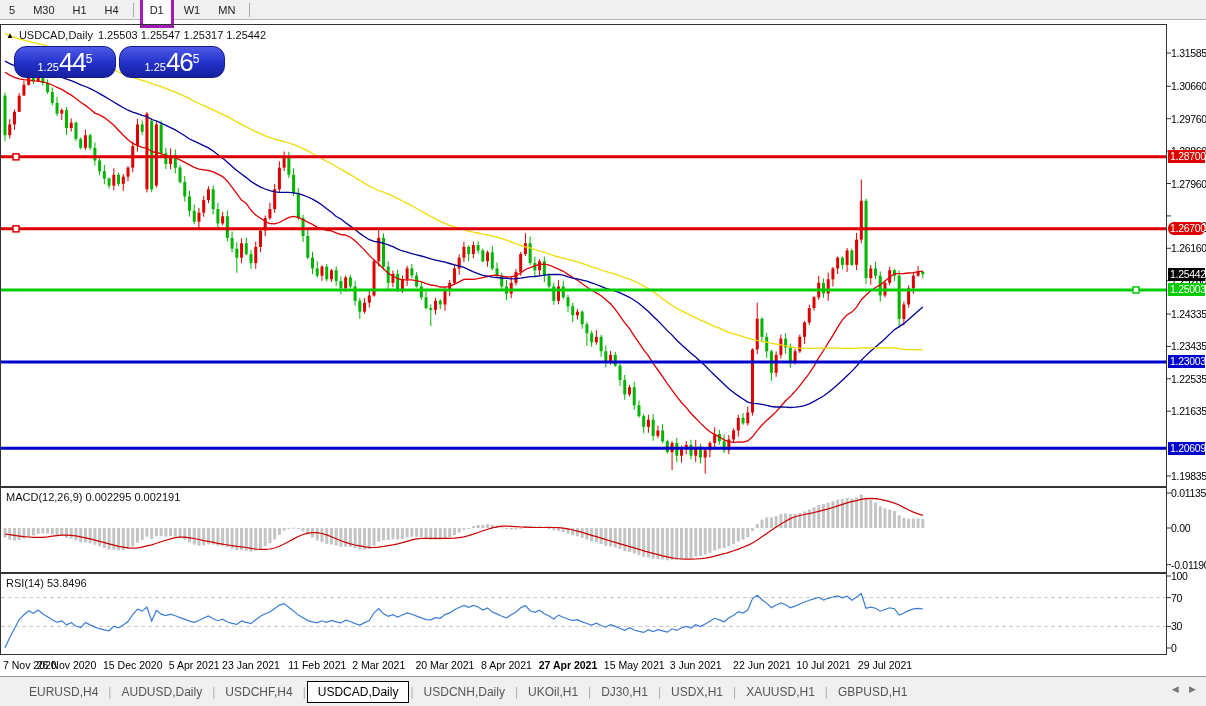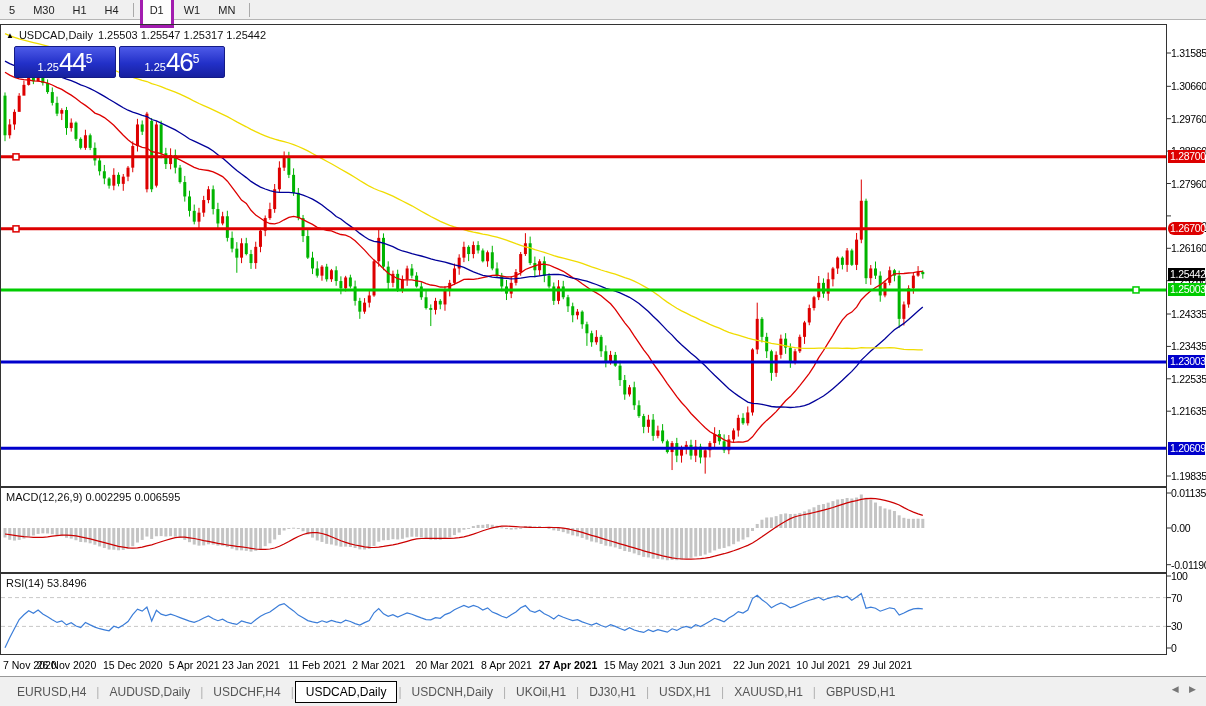--- a/index.html
+++ b/index.html
@@ -31,21 +31,21 @@
               font-size:12px; display:flex; align-items:center; justify-content:center; }
   #sell-btn { width:70px; }
   #buy-btn  { width:62px; margin-left:3px; }
   .spin { width:16px; height:20px; margin-top:1px; background:#e3e3e3; border:1px solid #9d9d9d;
           font-size:7px; color:#444; display:flex; align-items:center; justify-content:center; }
   #vol-input { width:42px; height:20px; margin-top:1px; border:1px solid #9d9d9d; border-left:none;
                border-right:none; font-size:12px; text-align:right; padding-right:6px;
                font-family:"Liberation Sans", sans-serif; }
   .tp-row2 { display:flex; margin-top:2px; height:32px; }
   .price-box { background:linear-gradient(#4d5ae8, #2230c8 55%, #17209f);
-               border:1px solid #141b86; border-radius:2px; color:#fff;
+               border:1px solid #141b86; border-radius:12px; color:#fff;
                display:flex; align-items:flex-end; justify-content:center; padding-bottom:2px; }
   #sell-price-box { width:102px; }
   #buy-price-box  { width:106px; margin-left:3px; }
   .p-small { font-size:11px; line-height:15px; }
   .p-big   { font-size:26px; line-height:26px; letter-spacing:-1px; }
   .p-sup   { font-size:12px; line-height:24px; align-self:flex-start; }
 
   
   .ax-label { position:absolute; left:1171px; width:34px; font-size:10.5px; color:#000;
               letter-spacing:-0.3px; z-index:2; white-space:nowrap; }
@@ -55,21 +55,21 @@
 
   
   .ind-label { position:absolute; left:6px; z-index:2; font-size:11px; color:#111; }
 
   
   .date-label { position:absolute; z-index:2; font-size:10.5px; color:#000; white-space:nowrap; }
 
   
   #tabbar { position:absolute; left:0; top:676px; width:1206px; height:30px;
             background:#f0f0f0; border-top:1px solid #999; z-index:2;
-            display:flex; align-items:center; font-size:12px; color:#555; padding-left:8px;text-align:right; }
+            display:flex; align-items:center; font-size:12px; color:#555; padding-left:20px;text-align:right; }
   .tab { padding:4px 9px; white-space:nowrap; cursor:default; }
   .tab.active { background:#fff; border:1px solid #000; color:#000; padding:3px 10px; }
   .tab-sep { color:#b0b0b0; padding:0 1px; }
   #tab-nav { position:absolute; right:6px; top:684px; z-index:3; font-size:9px; color:#777;
              letter-spacing:4px; }
 </style>
 </head>
 <body>
 
 <div id="window">
@@ -747,21 +747,21 @@
         <span class="p-sup">5</span>
       </div>
       <div id="buy-price-box" class="price-box">
         <span class="p-small">1.25</span>
         <span class="p-big">46</span>
         <span class="p-sup">5</span>
       </div>
     </div>
   </div>
 
-  <div class="ind-label" style="top:491px">MACD(12,26,9) 0.002295 0.006595</div>
+  <div class="ind-label" style="top:491px">MACD(12,26,9) 0.002295 0.002191</div>
   <div class="ind-label" style="top:577px">RSI(14) 53.8496</div>
 
   <div id="axis-labels">
       <div class="ax-label" style="top: 47px;">1.31585</div>
       <div class="ax-label" style="top: 80.3px;">1.30660</div>
       <div class="ax-label" style="top: 112.7px;">1.29760</div>
       <div class="ax-label" style="top: 145.1px;">1.28860</div>
       <div class="ax-label" style="top: 177.5px;">1.27960</div>
       <div class="ax-label" style="top: 220px; text-decoration: underline;">1.27060</div>
       <div class="ax-label" style="top: 242.3px;">1.26160</div>

